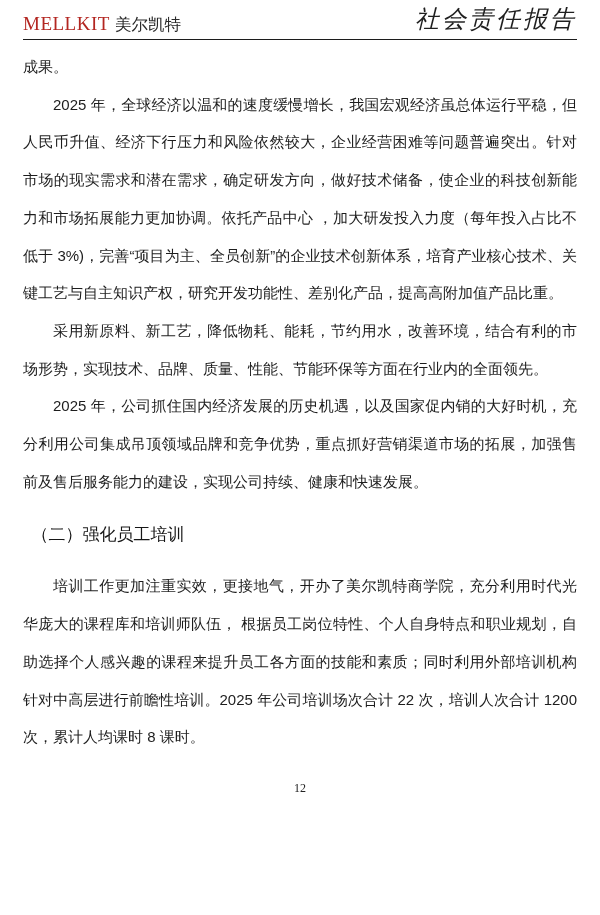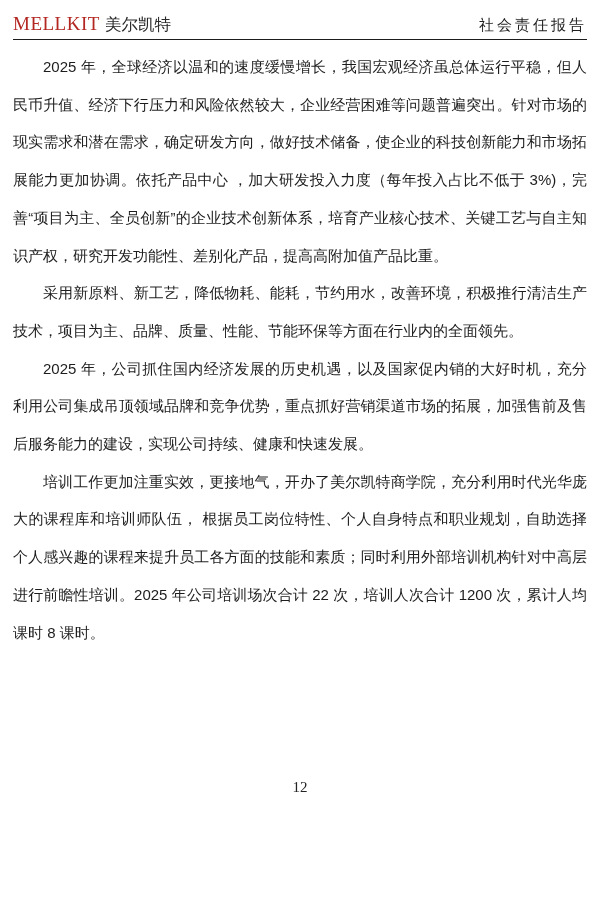--- a/index.html
+++ b/index.html
@@ -12,21 +12,21 @@
     height: 915px;
     overflow: hidden;
     font-family: "Liberation Sans", "DejaVu Sans", sans-serif;
     color: #1d1d1d;
   }
   .page {
     position: relative;
     width: 600px;
     height: 802px;
     box-sizing: border-box;
-    padding: 0 13px;
+    padding: 0 23px;
     background: #ffffff;
   }
   .page-header {
     display: flex;
     justify-content: space-between;
     align-items: flex-end;
     padding-top: 9px;
     height: 27px;
   }
   .brand {
@@ -39,24 +39,25 @@
     color: #b32621;
   }
   .brand-cn {
     font-family: "Liberation Serif", "DejaVu Serif", serif;
     font-size: 16.5px;
     color: #2a2a2a;
     margin-left: 5px;
   }
   .doc-title {
     font-family: "Liberation Serif", "DejaVu Serif", serif;
-    font-size: 15px;
+    font-size: 24px;
     letter-spacing: 3px;
     color: #1f1f1f;
     padding-bottom: 1px;
+    font-style: italic;
   }
   .header-rule {
     margin-top: 3px;
     border-bottom: 1.6px solid #1c1c1c;
   }
   .body-text {
     margin-top: 8px;
     font-size: 15px;
     line-height: 37.7px;
     text-align: justify;
@@ -79,43 +80,45 @@
     text-align: left;
     text-indent: 0.5em;
   }
   .page-footer {
     position: absolute;
     left: 0;
     bottom: 6px;
     width: 600px;
     text-align: center;
     font-family: "Liberation Serif", "DejaVu Serif", serif;
-    font-size: 15px;
+    font-size: 12px;
     color: #222222;
   }
 </style>
 </head>
 <body>
 
 <div class="page">
 
   <header class="page-header">
     <div class="brand">
       <span class="brand-en">MELLKIT</span><span class="brand-cn">美尔凯特</span>
     </div>
     <div class="doc-title">社会责任报告</div>
   </header>
 
   <div class="header-rule"></div>
 
   <main class="body-text">
+    <p class="fragment">成果。</p>
     <p>2025 年，全球经济以温和的速度缓慢增长，我国宏观经济虽总体运行平稳，但人民币升值、经济下行压力和风险依然较大，企业经营困难等问题普遍突出。针对市场的现实需求和潜在需求，确定研发方向，做好技术储备，使企业的科技创新能力和市场拓展能力更加协调。依托产品中心 ，加大研发投入力度（每年投入占比不低于 3%)，完善“项目为主、全员创新”的企业技术创新体系，培育产业核心技术、关键工艺与自主知识产权，研究开发功能性、差别化产品，提高高附加值产品比重。</p>
-    <p>采用新原料、新工艺，降低物耗、能耗，节约用水，改善环境，积极推行清洁生产技术，项目为主、品牌、质量、性能、节能环保等方面在行业内的全面领先。</p>
+    <p>采用新原料、新工艺，降低物耗、能耗，节约用水，改善环境，结合有利的市场形势，实现技术、品牌、质量、性能、节能环保等方面在行业内的全面领先。</p>
     <p>2025 年，公司抓住国内经济发展的历史机遇，以及国家促内销的大好时机，充分利用公司集成吊顶领域品牌和竞争优势，重点抓好营销渠道市场的拓展，加强售前及售后服务能力的建设，实现公司持续、健康和快速发展。</p>
 
+    <h2 class="section-heading">（二）强化员工培训</h2>
 
     <p>培训工作更加注重实效，更接地气，开办了美尔凯特商学院，充分利用时代光华庞大的课程库和培训师队伍， 根据员工岗位特性、个人自身特点和职业规划，自助选择个人感兴趣的课程来提升员工各方面的技能和素质；同时利用外部培训机构针对中高层进行前瞻性培训。2025 年公司培训场次合计 22 次，培训人次合计 1200 次，累计人均课时 8 课时。</p>
   </main>
 
   <footer class="page-footer">
     <span>12</span>
   </footer>
 
 </div>
 

